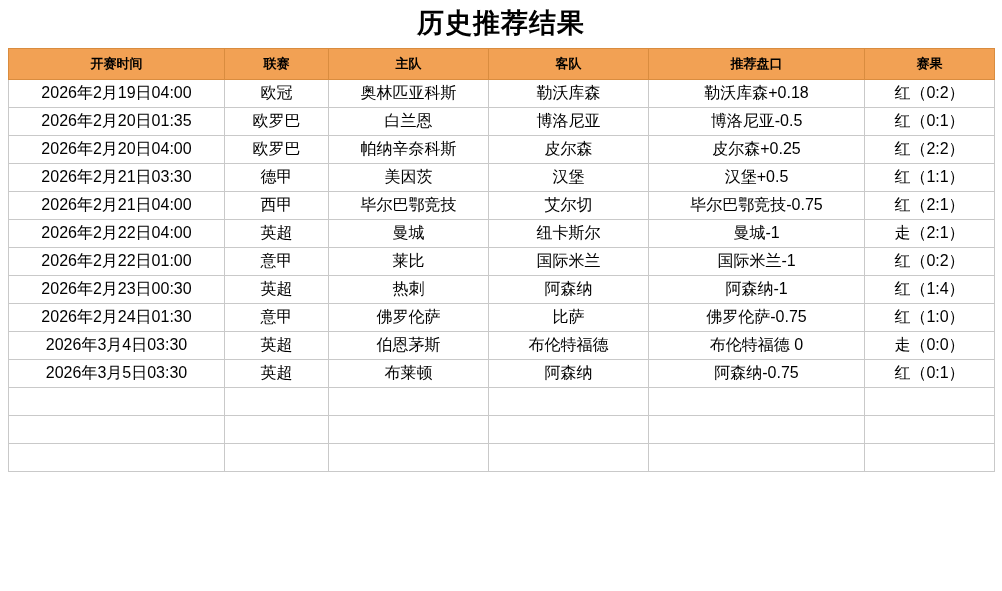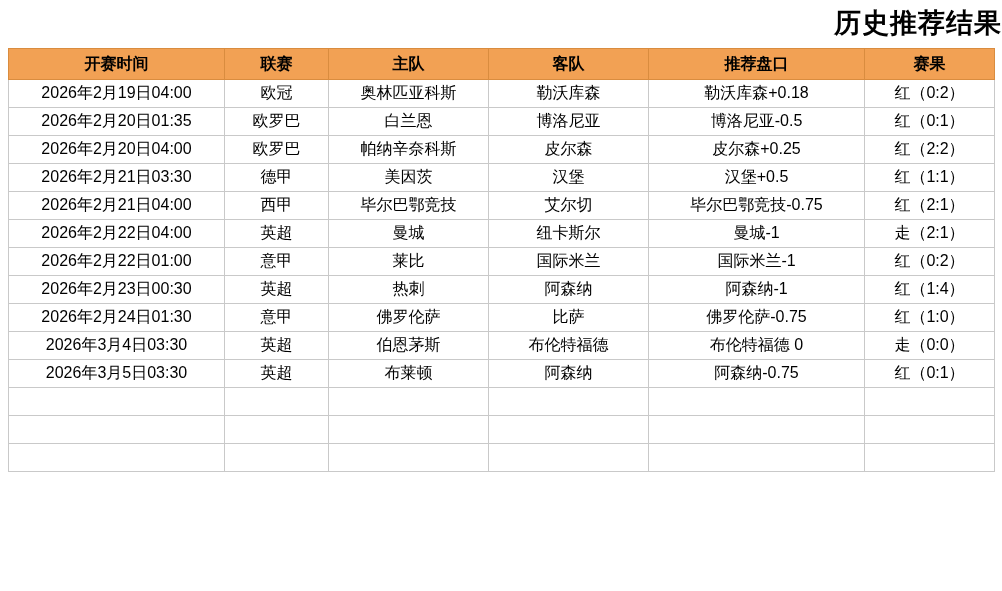--- a/index.html
+++ b/index.html
@@ -13,21 +13,21 @@
     font-family: "Liberation Sans", sans-serif;
     overflow: hidden;
   }
   .page {
     width: 1002px;
     height: 591px;
     position: relative;
     background: #ffffff;
   }
   .title {
-    text-align: right;
+    text-align: center;
     font-size: 27px;
     font-weight: bold;
     color: #000000;
     padding-top: 5px;
     padding-bottom: 7px;
     letter-spacing: 1px;
   }
   table.sheet {
     border-collapse: collapse;
     width: 986px;
@@ -41,21 +41,21 @@
     text-align: center;
     vertical-align: middle;
     padding: 0;
     color: #000000;
     white-space: nowrap;
     overflow: hidden;
   }
   table.sheet thead th {
     background: #f2a154;
     font-weight: bold;
-    font-size: 16px;
+    font-size: 13px;
     height: 30px;
     border: 1px solid #d98c3f;
   }
   .col-time  { width: 216px; }
   .col-league{ width: 104px; }
   .col-home  { width: 160px; }
   .col-away  { width: 160px; }
   .col-rec   { width: 216px; }
   .col-res   { width: 130px; }
 

